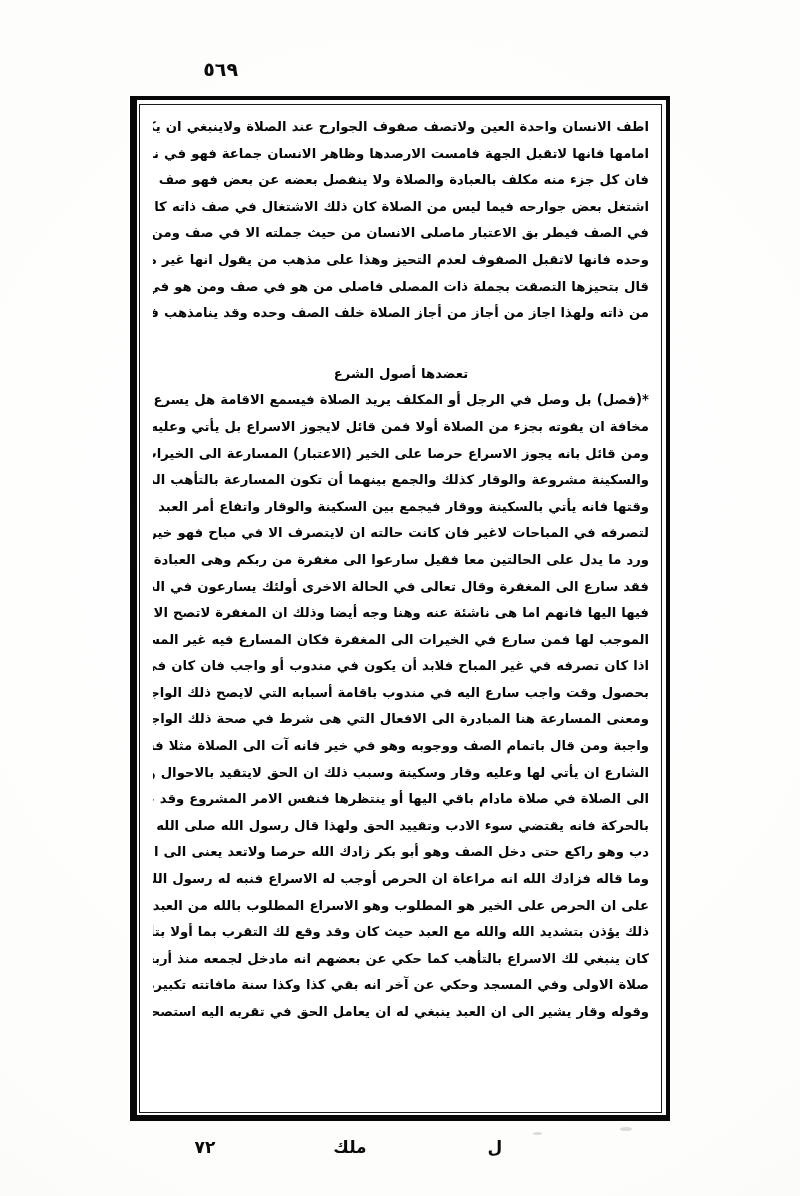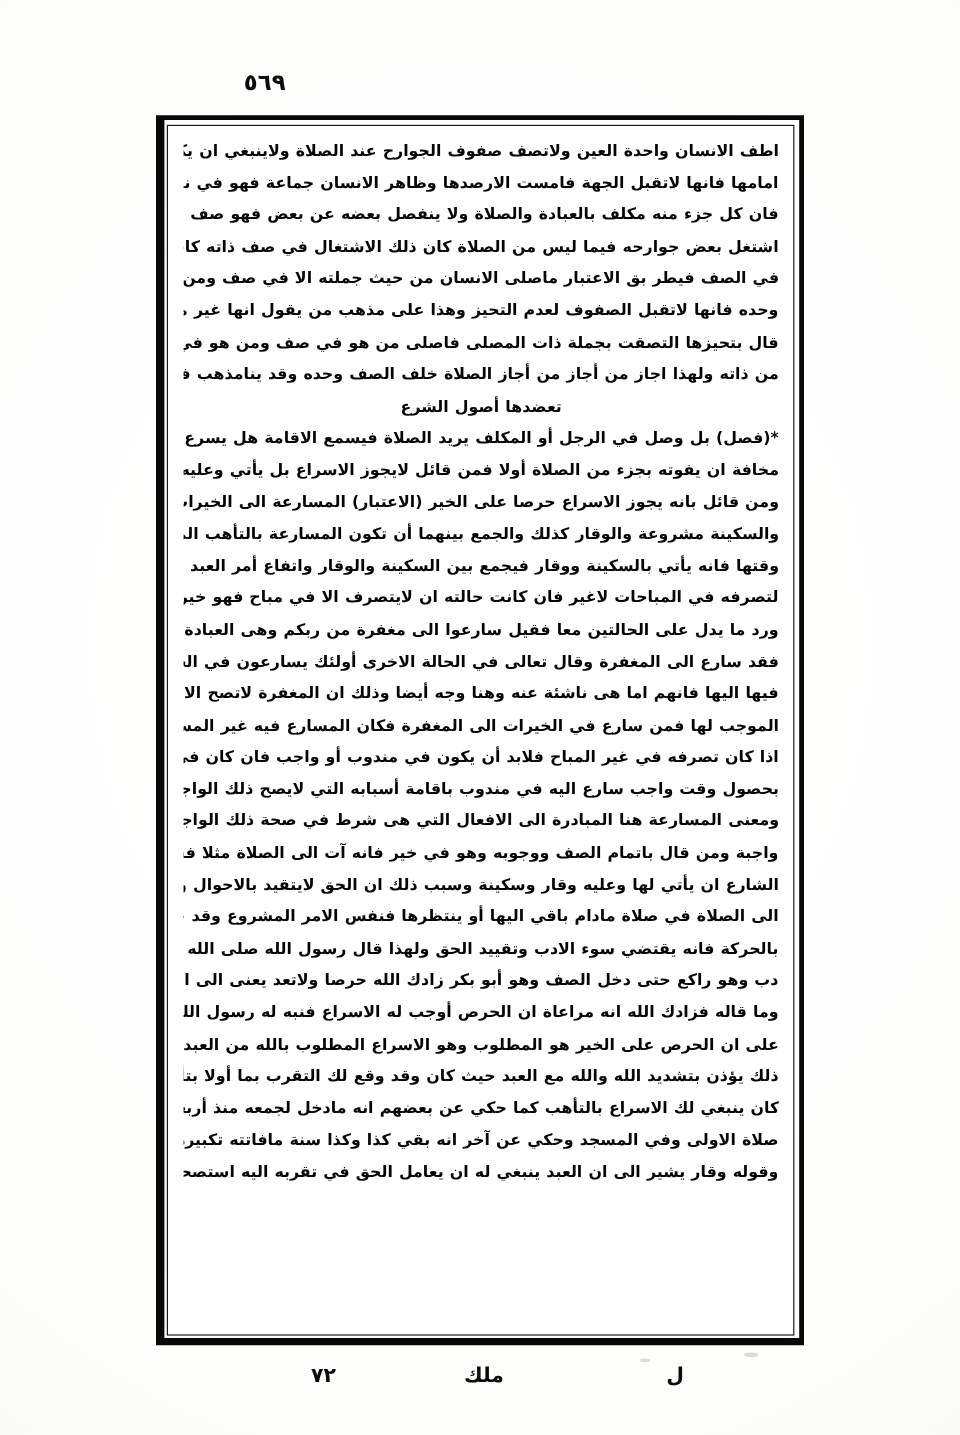--- a/index.html
+++ b/index.html
@@ -101,20 +101,21 @@
     display: inline-block;
     width: 100%;
     text-align: justify;
     text-align-last: justify;
     word-spacing: 0.5px;
   }
 
   .line.centered {
     text-align: center;
     text-align-last: center;
+    margin-top: 34px;
   }
   .line.centered > span.fill {
     text-align: center;
     text-align-last: center;
     width: auto;
   }
 
   
   .footer-row {
     position: absolute;
@@ -127,21 +128,21 @@
     align-items: center;
     justify-content: flex-start;
     direction: rtl;
     gap: 0;
   }
   .footer-cell {
     font-family: "DejaVu Sans", sans-serif;
     font-size: 17px;
     font-weight: 700;
     color: #0a0a0a;
-    text-align: right;
+    text-align: center;
   }
   .footer-cell.sig       { width: 150px; }
   .footer-cell.quire     { width: 140px; }
   .footer-cell.marker    { width: 150px; }
 
   
   .speck {
     position: absolute;
     background: #cfcfcb;
     border-radius: 50%;

